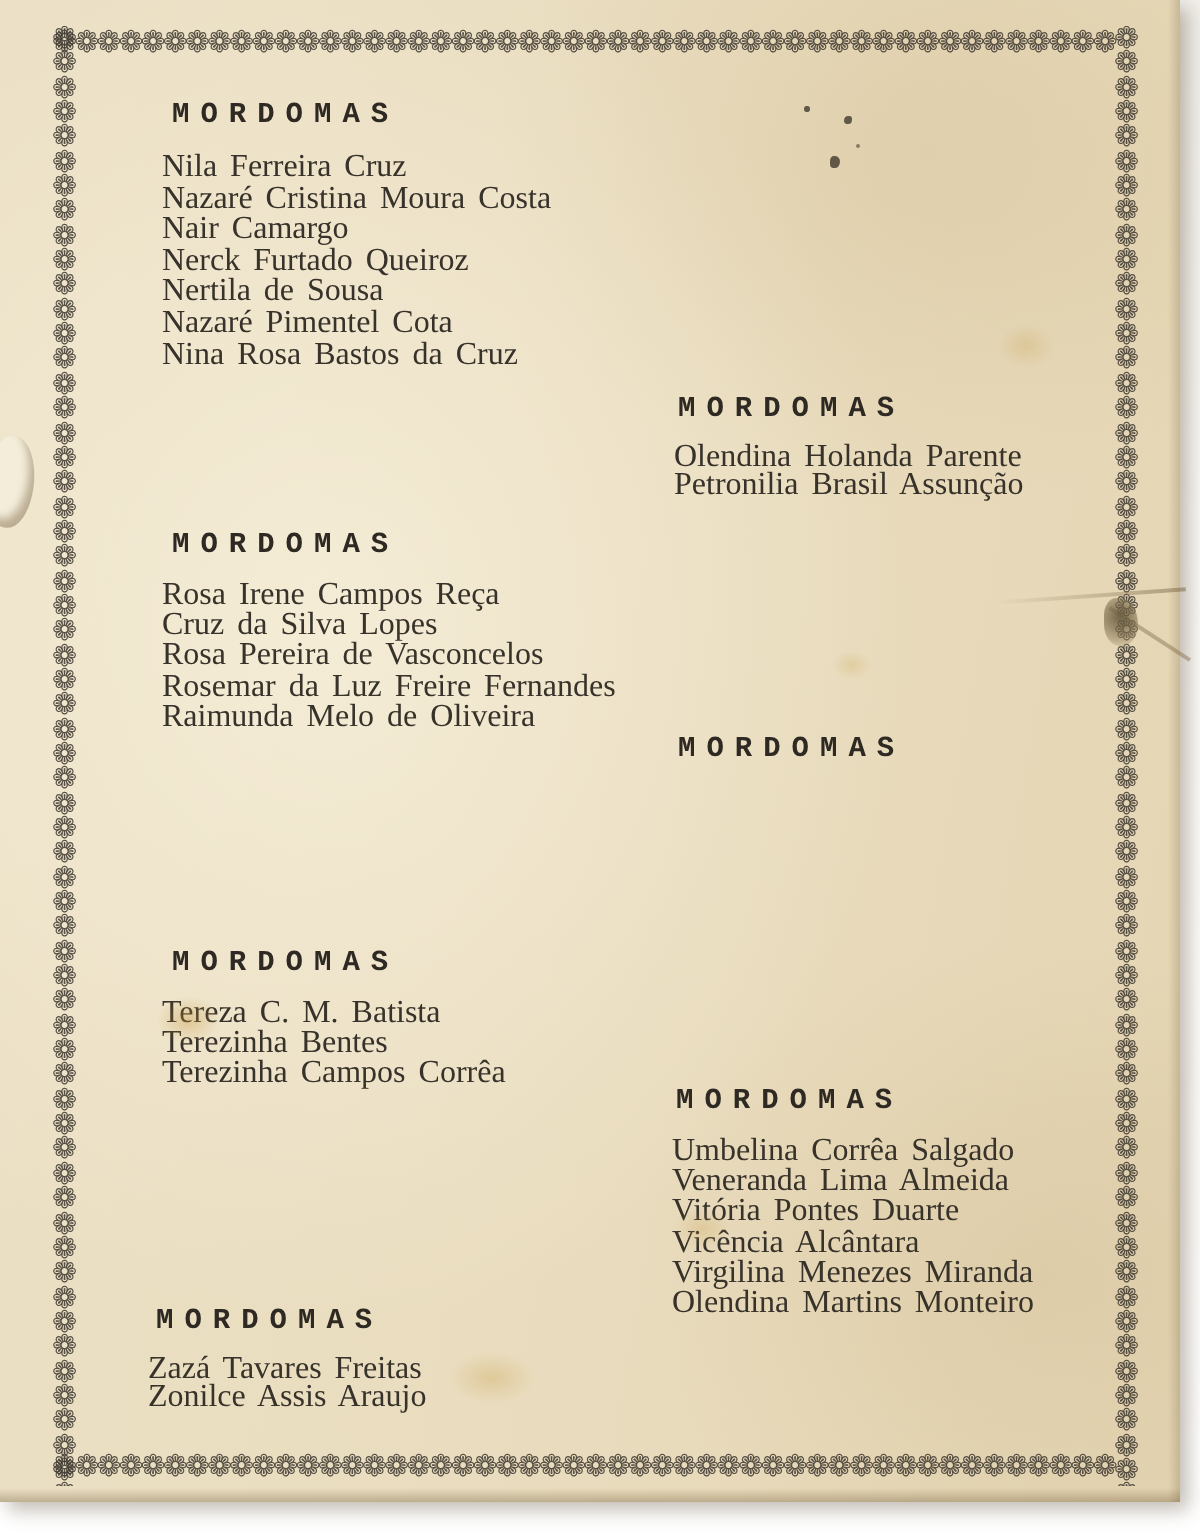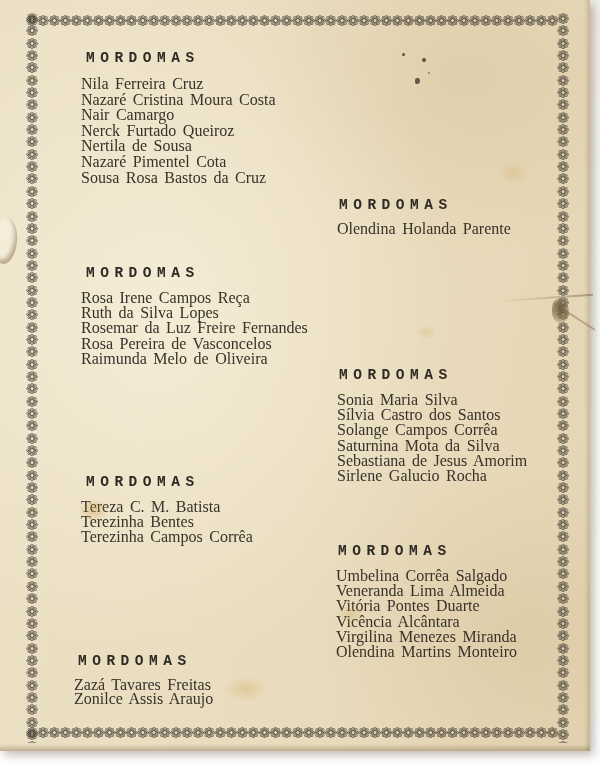--- a/index.html
+++ b/index.html
@@ -146,52 +146,45 @@
 
     <div class="section s1">
       <h2>MORDOMAS</h2>
       <div class="names">
         <div>Nila Ferreira Cruz</div>
         <div>Nazaré Cristina Moura Costa</div>
         <div>Nair Camargo</div>
         <div>Nerck Furtado Queiroz</div>
         <div>Nertila de Sousa</div>
         <div>Nazaré Pimentel Cota</div>
-        <div>Sousa Rosa Bastos da Cruz</div>
+        <div>Nina Rosa Bastos da Cruz</div>
       </div>
     </div>
 
     <div class="section s2">
       <h2>MORDOMAS</h2>
       <div class="names">
         <div>Olendina Holanda Parente</div>
+        <div>Petronilia Brasil Assunção</div>
       </div>
     </div>
 
     <div class="section s3">
       <h2>MORDOMAS</h2>
       <div class="names">
         <div>Rosa Irene Campos Reça</div>
-        <div>Ruth da Silva Lopes</div>
+        <div>Cruz da Silva Lopes</div>
+        <div>Rosa Pereira de Vasconcelos</div>
         <div>Rosemar da Luz Freire Fernandes</div>
-        <div>Rosa Pereira de Vasconcelos</div>
         <div>Raimunda Melo de Oliveira</div>
       </div>
     </div>
 
     <div class="section s4">
       <h2>MORDOMAS</h2>
-      <div class="names">
-        <div>Sonia Maria Silva</div>
-        <div>Sílvia Castro dos Santos</div>
-        <div>Solange Campos Corrêa</div>
-        <div>Saturnina Mota da Silva</div>
-        <div>Sebastiana de Jesus Amorim</div>
-        <div>Sirlene Galucio Rocha</div>
-      </div>
     </div>
 
     <div class="section s5">
       <h2>MORDOMAS</h2>
       <div class="names">
         <div>Tereza C. M. Batista</div>
         <div>Terezinha Bentes</div>
         <div>Terezinha Campos Corrêa</div>
       </div>
     </div>

